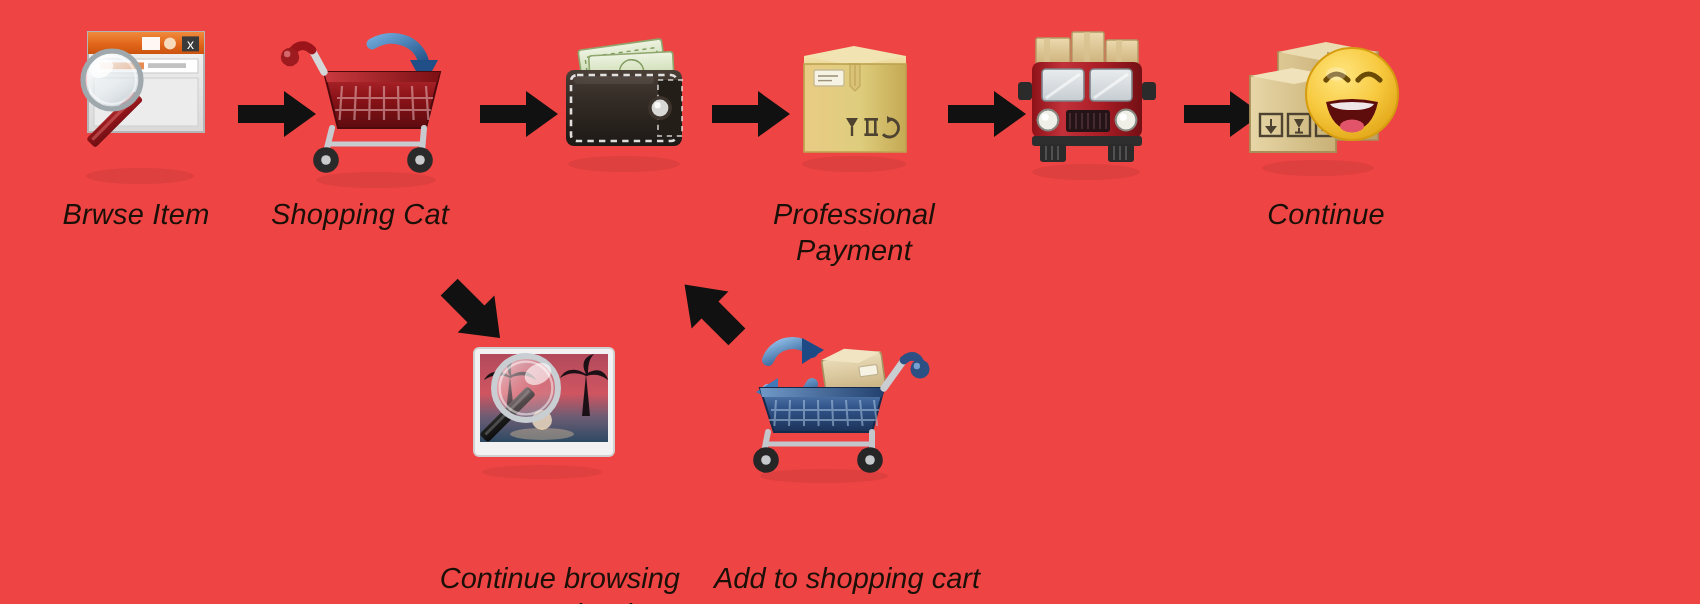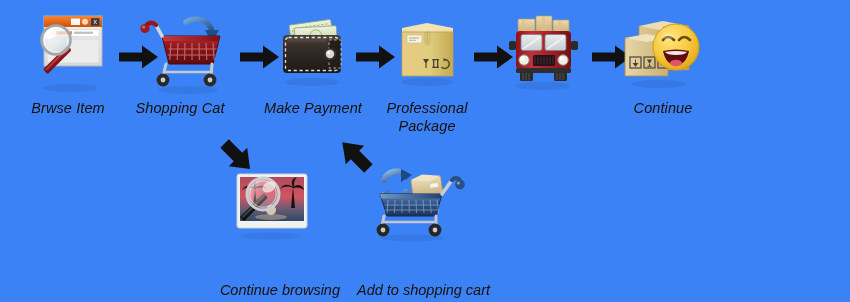--- a/index.html
+++ b/index.html
@@ -12,21 +12,21 @@
     height: 302px;
     background: #ffffff;
     font-family: "Liberation Sans", sans-serif;
     overflow: hidden;
     position: relative;
   }
   #canvas {
     position: relative;
     width: 850px;
     height: 302px;
-    background: #3b82f6;
+    background: #ef4444;
   }
   .stage {
     position: absolute;
     width: 120px;
     text-align: center;
   }
   .stage-art {
     height: 88px;
     display: flex;
     align-items: flex-end;
@@ -222,21 +222,20 @@
         <path d="M62 30 L74 30 L74 58 L62 58 Z" fill="#241e19"></path>
         <rect x="62" y="30" width="12" height="28" fill="none" stroke="#ffffff" stroke-width="1" stroke-dasharray="2.6 2.4" opacity="0.6"></rect>
         <circle cx="63" cy="44" r="6" fill="#3b332c"></circle>
         <circle cx="63" cy="44" r="4.2" fill="#d8d8d6"></circle>
         <circle cx="61.8" cy="42.6" r="1.6" fill="#ffffff" opacity="0.85"></circle>
 
         <rect x="20" y="28" width="40" height="4" rx="2" fill="#ffffff" opacity="0.07"></rect>
         <ellipse cx="45" cy="72" rx="28" ry="4" fill="#000000" opacity="0.07"></ellipse>
       </svg>
     </div>
-    <div class="stage-label">Make Payment</div>
   </div>
 
   <div class="arrow" style="left:356px; top:44px;">
     <svg width="40" height="26" viewBox="0 0 40 26">
       <path d="M0 8.5 H23 V1.5 L39 13 L23 24.5 V17.5 H0 Z" fill="#111111"></path>
     </svg>
   </div>
 
   <div class="stage" style="left:367px; top:8px;">
     <div class="stage-art">
@@ -274,21 +273,21 @@
           <rect x="49.2" y="56.7" width="6.8" height="1.3"></rect>
           <path d="M62 49.5 a4.5 4.5 0 1 1 -3.5 7.6" fill="none" stroke="#4d4330" stroke-width="1.4"></path>
           <path d="M60.5 48 L63.4 49.8 L60.6 51.6 Z"></path>
         </g>
 
         <rect x="19" y="22" width="51" height="44" fill="none" stroke="#bda24f" stroke-width="0.8"></rect>
         <ellipse cx="44" cy="72" rx="26" ry="4" fill="#000000" opacity="0.07"></ellipse>
       </svg>
     </div>
     <div class="stage-label">Professional
-Package</div>
+Payment</div>
   </div>
 
   <div class="arrow" style="left:474px; top:44px;">
     <svg width="40" height="26" viewBox="0 0 40 26">
       <path d="M0 8.5 H23 V1.5 L39 13 L23 24.5 V17.5 H0 Z" fill="#111111"></path>
     </svg>
   </div>
 
   <div class="stage" style="left:484px; top:8px;">
     <div class="stage-art">

